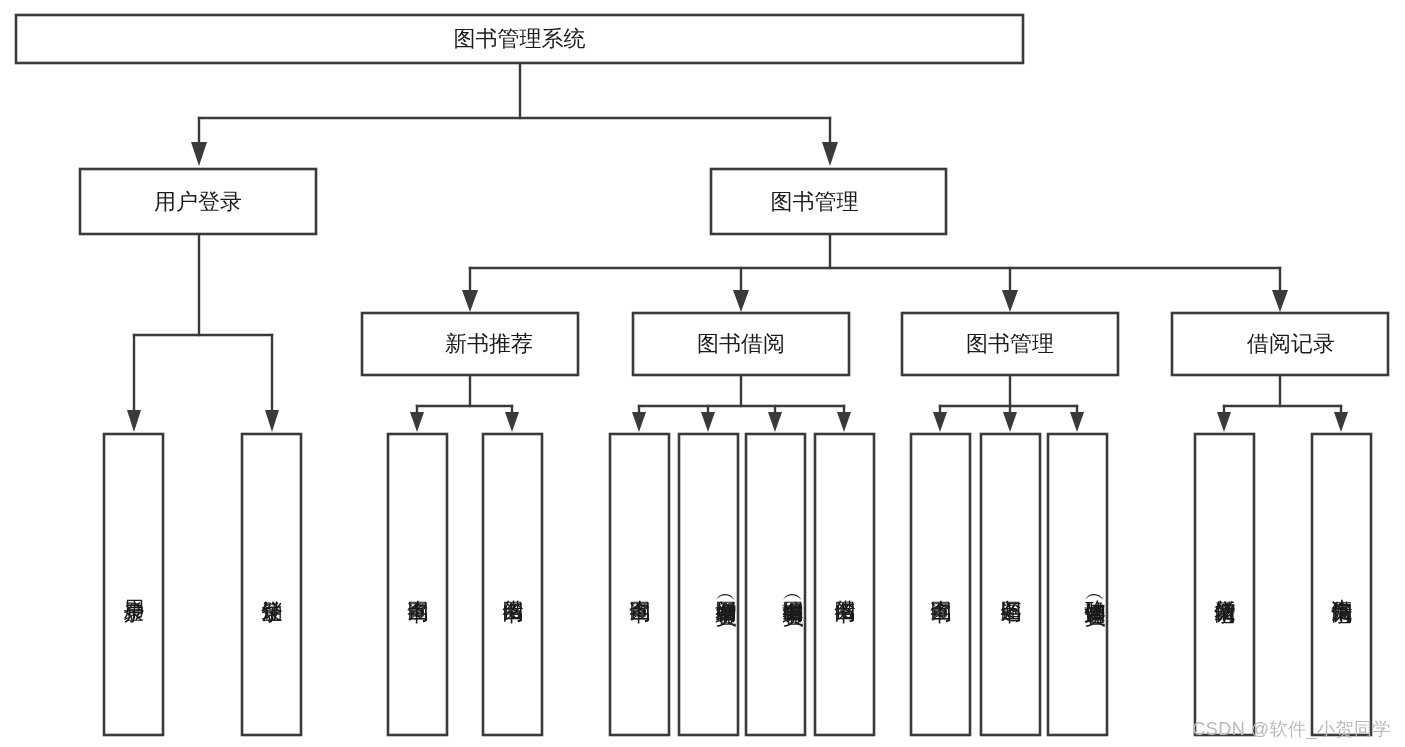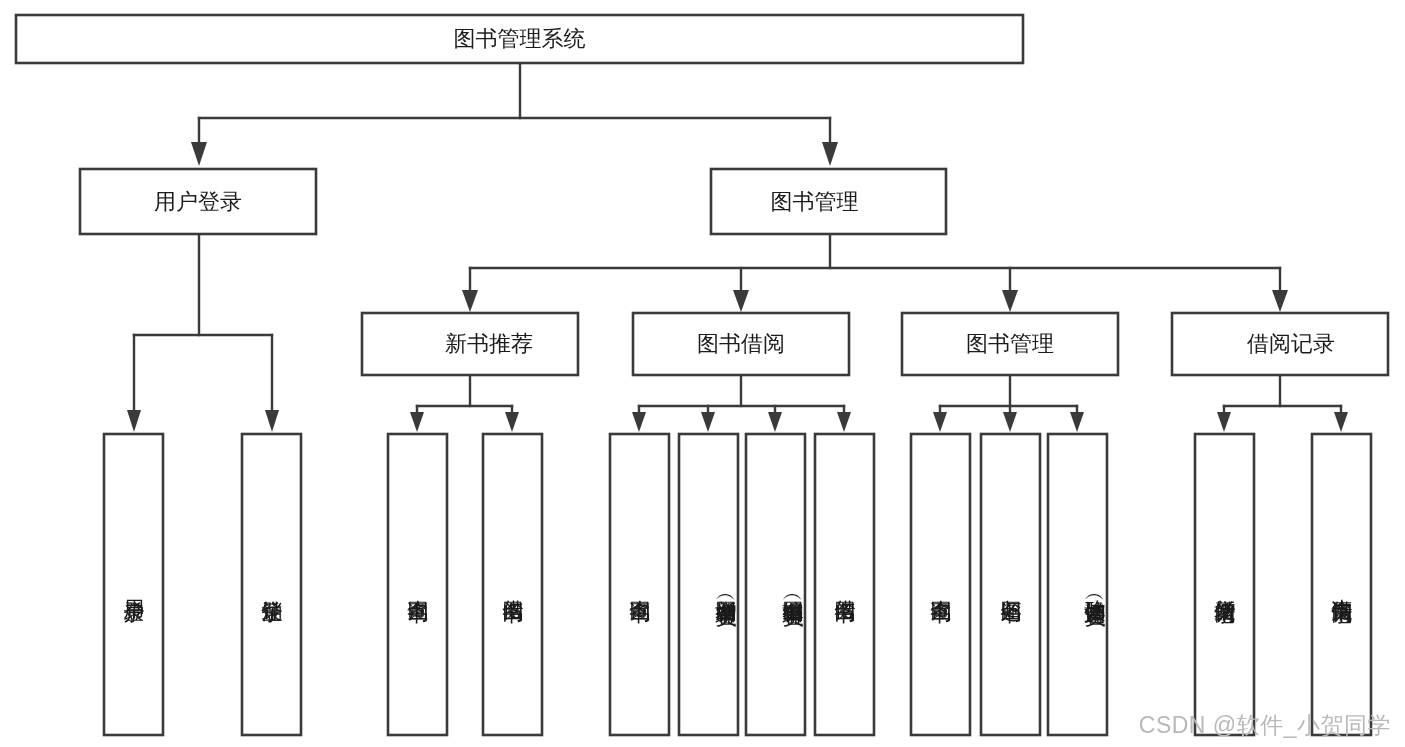--- a/index.html
+++ b/index.html
@@ -66,21 +66,21 @@
     align-items: center;
     justify-content: center;
     white-space: nowrap;
     pointer-events: none;
   }
   #watermark {
     position: absolute;
     right: 14px;
     bottom: 6px;
     font-family: "Liberation Sans", "DejaVu Sans", sans-serif;
-    font-size: 23px;
+    font-size: 18px;
     color: #b9b9b9;
     letter-spacing: 0.5px;
     white-space: nowrap;
   }
 </style>
 </head>
 <body>
 
 <div id="diagram-root">
 

